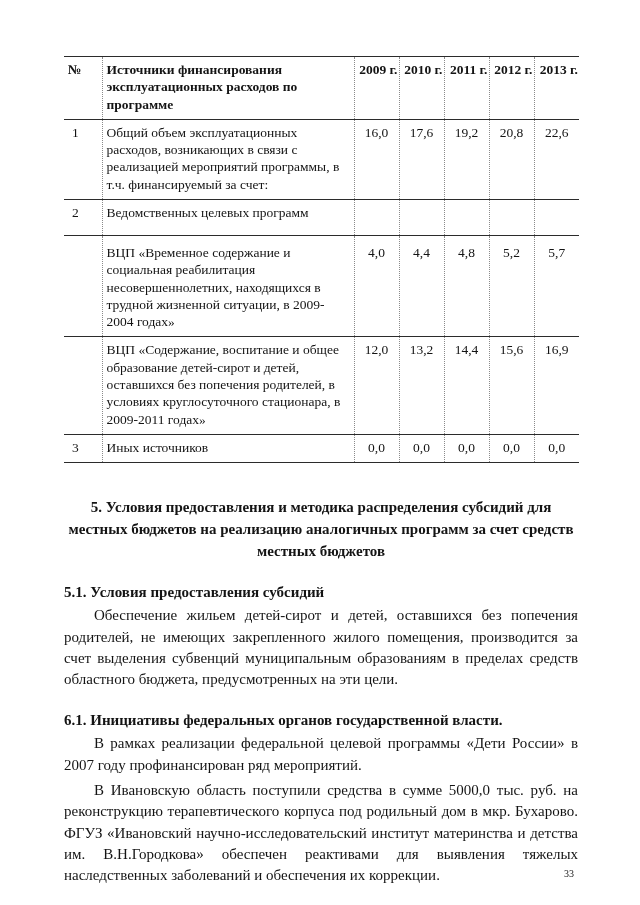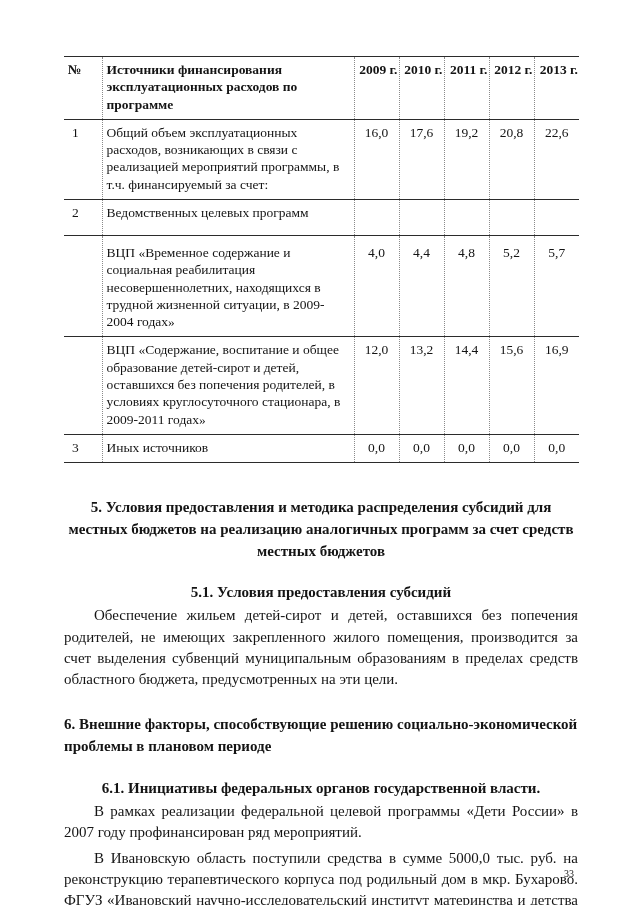--- a/index.html
+++ b/index.html
@@ -47,21 +47,20 @@
     font-weight: bold;
     font-size: 15px;
     text-align: center;
     line-height: 1.45;
     margin: 34px 4px 0 4px;
   }
   .h-sub {
     font-weight: bold;
     font-size: 15px;
     margin: 22px 0 0 0;
-    text-align: center;
   }
   .h-left {
     font-weight: bold;
     font-size: 15px;
     line-height: 1.45;
     margin: 24px 0 0 0;
     text-align: left;
   }
   p.body {
     font-size: 15px;
@@ -152,20 +151,19 @@
           <td class="c-val">0,0</td>
         </tr>
       </tbody>
   </table>
 
   <div class="h-center">5. Условия предоставления и методика распределения субсидий для местных бюджетов на реализацию аналогичных программ за счет средств местных бюджетов</div>
 
   <div class="h-sub">5.1. Условия предоставления субсидий</div>
   <p class="body first">Обеспечение жильем детей-сирот и детей, оставшихся без попечения родителей, не имеющих закрепленного жилого помещения, производится за счет выделения субвенций муниципальным образованиям в пределах средств областного бюджета, предусмотренных на эти цели.</p>
 
-  <div class="h-left">6. Внешние факторы, способствующие решению социально-экономической проблемы в плановом периоде</div>
 
   <div class="h-sub">6.1. Инициативы федеральных органов государственной власти.</div>
   <p class="body first">В рамках реализации федеральной целевой программы «Дети России» в 2007 году профинансирован ряд мероприятий.</p>
   <p class="body">В Ивановскую область поступили средства в сумме 5000,0 тыс. руб. на реконструкцию терапевтического корпуса под родильный дом в мкр. Бухарово. ФГУЗ «Ивановский научно-исследовательский институт материнства и детства им. В.Н.Городкова» обеспечен реактивами для выявления тяжелых наследственных заболеваний и обеспечения их коррекции.</p>
 
   <div class="page-number">33</div>
 </div>
 
 </body></html>

